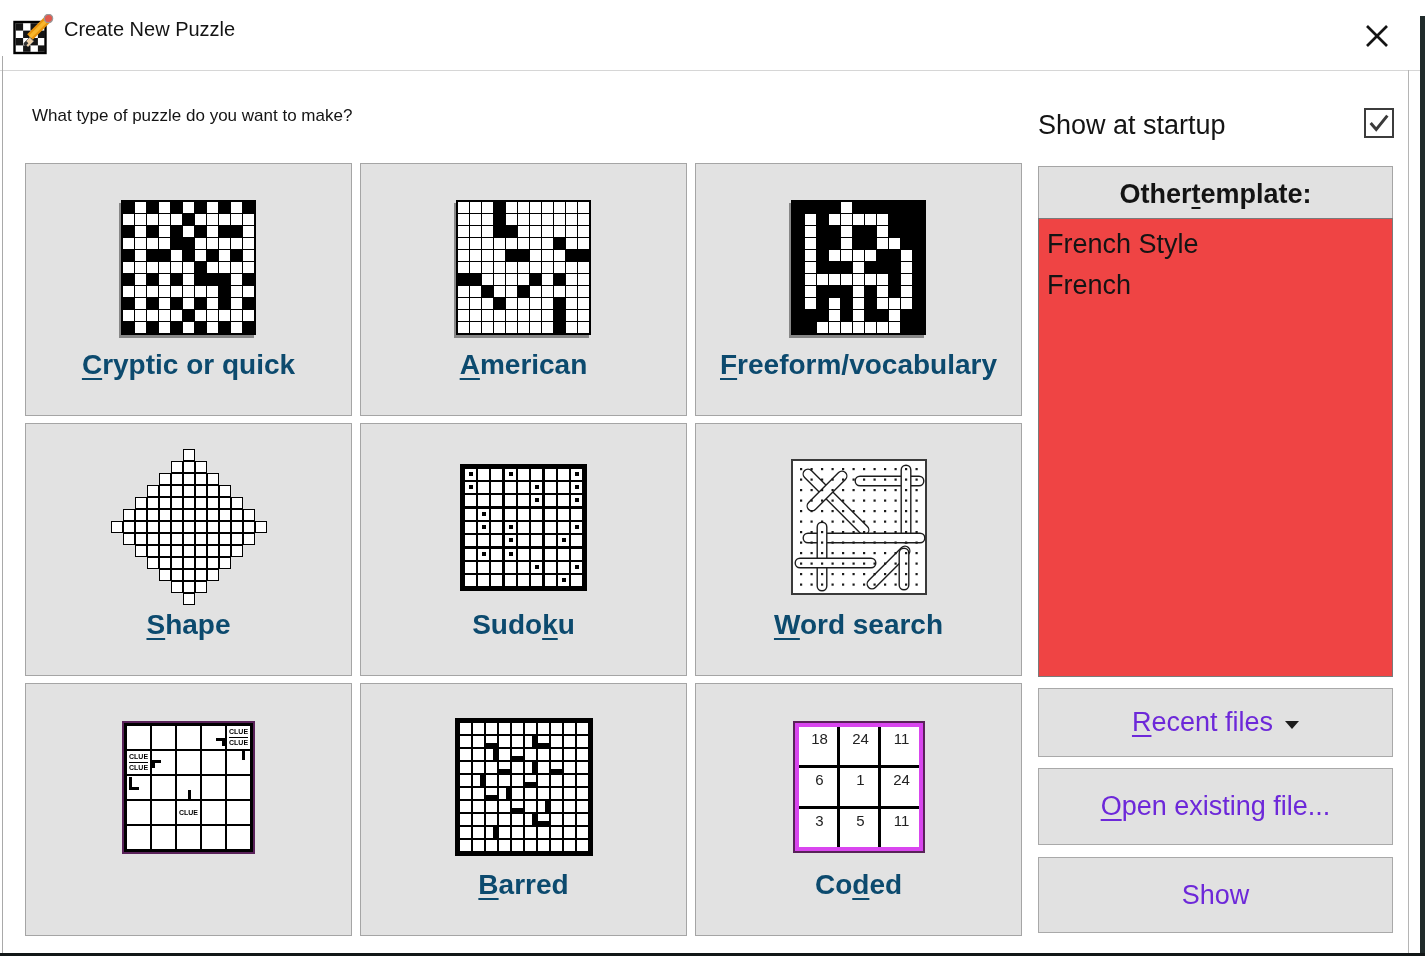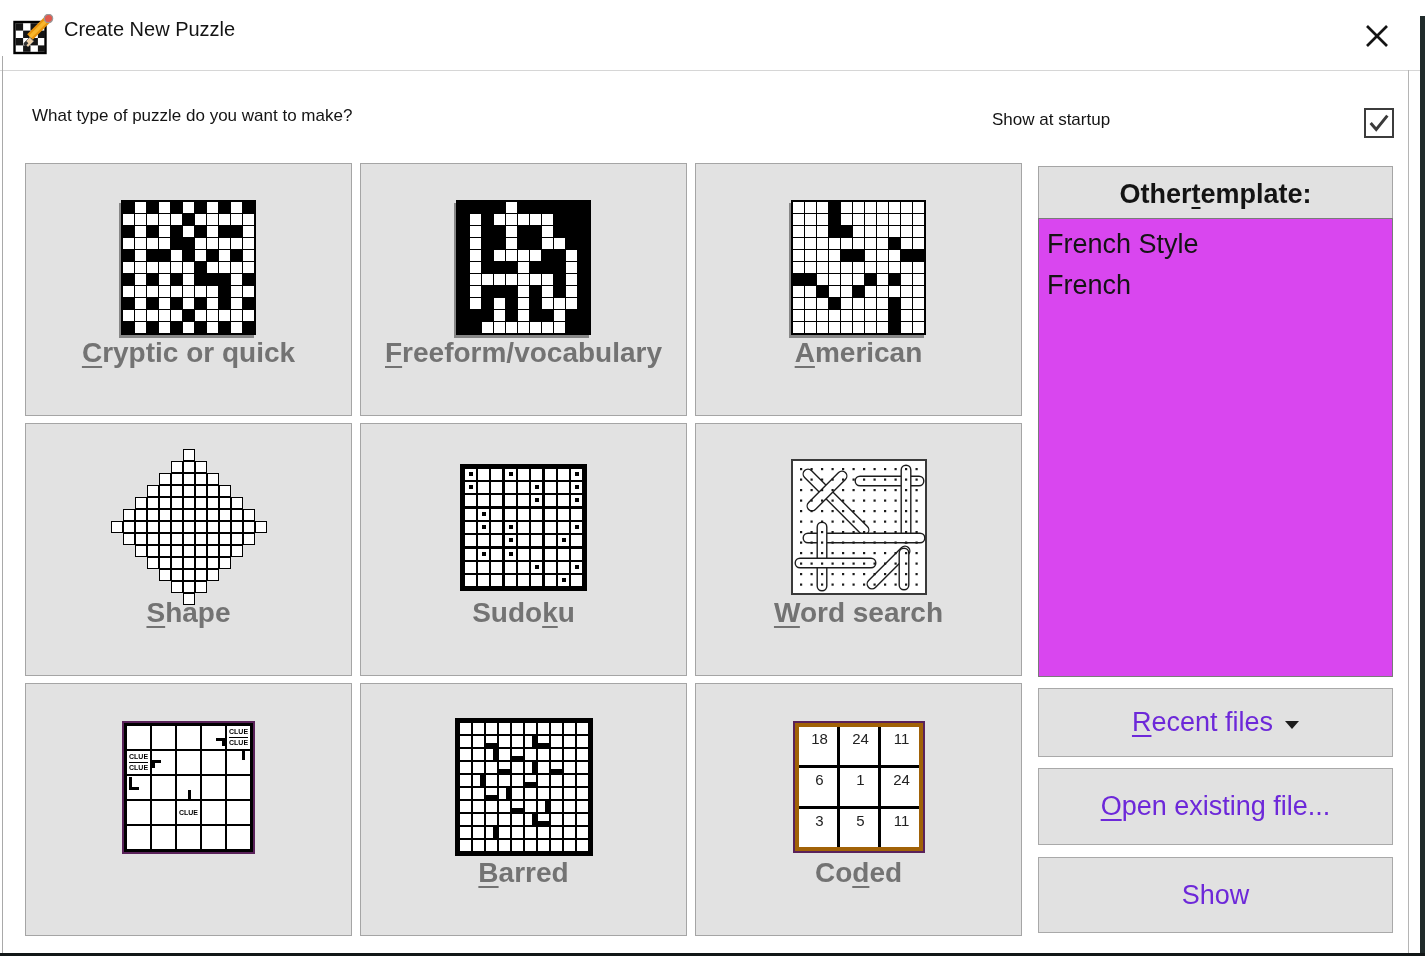--- a/index.html
+++ b/index.html
@@ -14,21 +14,21 @@
 
   
   .heading{position:absolute;left:32px;top:106px;font-size:17px}
 
   
   .tiles{position:absolute;left:25px;top:163px;display:grid;grid-template-columns:repeat(3,327px);
          grid-auto-rows:253px;column-gap:8px;row-gap:7px}
   .tile{background:#e2e2e2;border:1px solid #a5a5a5;box-sizing:border-box;display:flex;flex-direction:column;
         align-items:center;padding-top:33px;cursor:pointer;font-family:inherit}
   .tile-image{height:140px;display:flex;align-items:center;justify-content:center}
-  .tile-label{font-size:28px;font-weight:bold;color:#737373}
+  .tile-label{margin-top:12px;font-size:28px;font-weight:bold;color:#0c4a6e}
   .mn{text-decoration:underline;text-underline-offset:4px}
 
   
   .pgrid{display:grid;gap:1px;background:#000;border:2px solid #000;width:max-content;box-shadow:-2px 3px 0 rgba(60,60,60,.55)}
   .pcell{width:11px;height:11px}
   .pcell.w{background:#fff}.pcell.b{background:#000}
 
   
   .dgrid{display:grid;width:max-content}
   .dcell{width:10px;height:10px;background:#fff;border:1px solid #000;box-sizing:content-box}
@@ -59,31 +59,31 @@
   .mk.arrow-right::after{content:"";position:absolute;right:0;top:3px;width:3px;height:5px;background:#000}
   .mk.arrow-left{left:0;top:9px;width:9px;height:3px}
   .mk.arrow-left::after{content:"";position:absolute;left:0;top:3px;width:3px;height:5px;background:#000}
   .mk.tick-top{top:0;right:5px;width:3px;height:9px}
   .mk.tick-bottom{bottom:0;left:11px;width:3px;height:9px}
   .mk.arrow-l{left:2px;top:1px;width:3px;height:13px}
   .mk.arrow-l::after{content:"";position:absolute;left:0;bottom:0;width:10px;height:3px;background:#000}
 
   
   .coded{border:2px solid #5a225a;width:max-content}
-  .codedi{display:grid;grid-template-columns:repeat(3,38px);gap:3px;background:#000;border:4px solid #a16207}
+  .codedi{display:grid;grid-template-columns:repeat(3,38px);gap:3px;background:#000;border:4px solid #d946ef}
   .ncell{width:38px;height:38px;background:#fff;box-sizing:border-box;padding:3px 0 0 4px;font-size:15px;color:#222}
 
   
-  .startup-label{position:absolute;left:992px;top:110px;font-size:17px}
+  .startup-label{position:absolute;left:1038px;top:110px;font-size:27px}
   .checkbox{position:absolute;left:1364px;top:108px;width:30px;height:30px;border:2px solid #3c3c3c;
             box-sizing:border-box;background:#fff;cursor:pointer;padding:0}
   .tmpl-header{position:absolute;left:1038px;top:166px;width:355px;height:57px;background:#e1e1e1;
                border:1px solid #a5a5a5;box-sizing:border-box;display:flex;align-items:center;justify-content:center;
                font-size:27px;font-weight:bold}
-  .tmpl-list{position:absolute;left:1038px;top:218px;width:355px;height:459px;background:#d946ef;
+  .tmpl-list{position:absolute;left:1038px;top:218px;width:355px;height:459px;background:#ef4444;
              border:1px solid #7a7a7a;box-sizing:border-box;padding:5px 0 0 6px;font-size:27px;cursor:default}
   .tmpl-item{line-height:41px;padding-left:2px}
   .btn{position:absolute;left:1038px;width:355px;background:#e1e1e1;border:1px solid #a9a9a9;box-sizing:border-box;
        font-size:27px;font-family:inherit;color:#6d28d9;cursor:pointer;display:flex;align-items:center;justify-content:center;gap:12px}
   #btn-recent{top:688px;height:69px}
   #btn-open{top:768px;height:77px}
   #btn-close{top:857px;height:76px}
   .drop-arrow{width:0;height:0;border-left:7px solid transparent;border-right:7px solid transparent;border-top:8px solid #1c1c1c;margin-top:5px}
 
   
@@ -250,272 +250,272 @@
           <span class="pcell b"></span>
           <span class="pcell w"></span>
           <span class="pcell b"></span>
         </div>
       </div>
       <div class="tile-label"><span class="mn">C</span>ryptic or quick</div>
     </button>
     <button class="tile">
       <div class="tile-image">
         <div class="pgrid" style="grid-template-columns: repeat(11, 11px);">
-          <span class="pcell b"></span>
-          <span class="pcell b"></span>
-          <span class="pcell b"></span>
-          <span class="pcell b"></span>
-          <span class="pcell w"></span>
-          <span class="pcell b"></span>
-          <span class="pcell b"></span>
-          <span class="pcell b"></span>
-          <span class="pcell b"></span>
-          <span class="pcell b"></span>
-          <span class="pcell b"></span>
-          <span class="pcell b"></span>
-          <span class="pcell w"></span>
-          <span class="pcell b"></span>
-          <span class="pcell w"></span>
-          <span class="pcell w"></span>
-          <span class="pcell w"></span>
-          <span class="pcell w"></span>
-          <span class="pcell w"></span>
-          <span class="pcell b"></span>
-          <span class="pcell b"></span>
-          <span class="pcell b"></span>
-          <span class="pcell b"></span>
-          <span class="pcell w"></span>
-          <span class="pcell b"></span>
-          <span class="pcell b"></span>
-          <span class="pcell w"></span>
-          <span class="pcell b"></span>
-          <span class="pcell b"></span>
-          <span class="pcell w"></span>
-          <span class="pcell b"></span>
-          <span class="pcell b"></span>
-          <span class="pcell b"></span>
-          <span class="pcell b"></span>
-          <span class="pcell w"></span>
-          <span class="pcell b"></span>
-          <span class="pcell b"></span>
-          <span class="pcell w"></span>
-          <span class="pcell b"></span>
-          <span class="pcell b"></span>
-          <span class="pcell w"></span>
-          <span class="pcell w"></span>
-          <span class="pcell b"></span>
-          <span class="pcell b"></span>
-          <span class="pcell b"></span>
-          <span class="pcell w"></span>
-          <span class="pcell b"></span>
-          <span class="pcell w"></span>
-          <span class="pcell w"></span>
-          <span class="pcell w"></span>
-          <span class="pcell w"></span>
-          <span class="pcell b"></span>
-          <span class="pcell b"></span>
-          <span class="pcell w"></span>
-          <span class="pcell b"></span>
-          <span class="pcell b"></span>
-          <span class="pcell w"></span>
-          <span class="pcell b"></span>
-          <span class="pcell b"></span>
-          <span class="pcell b"></span>
-          <span class="pcell w"></span>
-          <span class="pcell b"></span>
-          <span class="pcell b"></span>
-          <span class="pcell b"></span>
-          <span class="pcell w"></span>
-          <span class="pcell b"></span>
-          <span class="pcell b"></span>
-          <span class="pcell w"></span>
-          <span class="pcell w"></span>
-          <span class="pcell w"></span>
-          <span class="pcell w"></span>
-          <span class="pcell w"></span>
-          <span class="pcell w"></span>
-          <span class="pcell w"></span>
-          <span class="pcell b"></span>
-          <span class="pcell w"></span>
-          <span class="pcell b"></span>
-          <span class="pcell b"></span>
-          <span class="pcell w"></span>
-          <span class="pcell b"></span>
-          <span class="pcell b"></span>
-          <span class="pcell b"></span>
-          <span class="pcell w"></span>
-          <span class="pcell b"></span>
-          <span class="pcell w"></span>
-          <span class="pcell b"></span>
-          <span class="pcell w"></span>
-          <span class="pcell b"></span>
-          <span class="pcell b"></span>
-          <span class="pcell w"></span>
-          <span class="pcell b"></span>
-          <span class="pcell w"></span>
-          <span class="pcell b"></span>
-          <span class="pcell w"></span>
-          <span class="pcell b"></span>
-          <span class="pcell w"></span>
-          <span class="pcell w"></span>
-          <span class="pcell w"></span>
-          <span class="pcell b"></span>
-          <span class="pcell b"></span>
-          <span class="pcell b"></span>
-          <span class="pcell b"></span>
-          <span class="pcell w"></span>
-          <span class="pcell b"></span>
-          <span class="pcell w"></span>
-          <span class="pcell b"></span>
-          <span class="pcell b"></span>
-          <span class="pcell w"></span>
-          <span class="pcell b"></span>
-          <span class="pcell b"></span>
-          <span class="pcell b"></span>
-          <span class="pcell b"></span>
-          <span class="pcell w"></span>
-          <span class="pcell w"></span>
-          <span class="pcell w"></span>
-          <span class="pcell w"></span>
-          <span class="pcell w"></span>
-          <span class="pcell w"></span>
-          <span class="pcell w"></span>
-          <span class="pcell b"></span>
-          <span class="pcell b"></span>
+          <span class="pcell w"></span>
+          <span class="pcell w"></span>
+          <span class="pcell w"></span>
+          <span class="pcell b"></span>
+          <span class="pcell w"></span>
+          <span class="pcell w"></span>
+          <span class="pcell w"></span>
+          <span class="pcell w"></span>
+          <span class="pcell w"></span>
+          <span class="pcell w"></span>
+          <span class="pcell w"></span>
+          <span class="pcell w"></span>
+          <span class="pcell w"></span>
+          <span class="pcell w"></span>
+          <span class="pcell b"></span>
+          <span class="pcell w"></span>
+          <span class="pcell w"></span>
+          <span class="pcell w"></span>
+          <span class="pcell w"></span>
+          <span class="pcell w"></span>
+          <span class="pcell w"></span>
+          <span class="pcell w"></span>
+          <span class="pcell w"></span>
+          <span class="pcell w"></span>
+          <span class="pcell w"></span>
+          <span class="pcell b"></span>
+          <span class="pcell b"></span>
+          <span class="pcell w"></span>
+          <span class="pcell w"></span>
+          <span class="pcell w"></span>
+          <span class="pcell w"></span>
+          <span class="pcell w"></span>
+          <span class="pcell w"></span>
+          <span class="pcell w"></span>
+          <span class="pcell w"></span>
+          <span class="pcell w"></span>
+          <span class="pcell w"></span>
+          <span class="pcell w"></span>
+          <span class="pcell w"></span>
+          <span class="pcell w"></span>
+          <span class="pcell w"></span>
+          <span class="pcell b"></span>
+          <span class="pcell w"></span>
+          <span class="pcell w"></span>
+          <span class="pcell w"></span>
+          <span class="pcell w"></span>
+          <span class="pcell w"></span>
+          <span class="pcell w"></span>
+          <span class="pcell b"></span>
+          <span class="pcell b"></span>
+          <span class="pcell w"></span>
+          <span class="pcell w"></span>
+          <span class="pcell w"></span>
+          <span class="pcell b"></span>
+          <span class="pcell b"></span>
+          <span class="pcell w"></span>
+          <span class="pcell w"></span>
+          <span class="pcell w"></span>
+          <span class="pcell w"></span>
+          <span class="pcell w"></span>
+          <span class="pcell w"></span>
+          <span class="pcell w"></span>
+          <span class="pcell w"></span>
+          <span class="pcell w"></span>
+          <span class="pcell w"></span>
+          <span class="pcell w"></span>
+          <span class="pcell b"></span>
+          <span class="pcell b"></span>
+          <span class="pcell w"></span>
+          <span class="pcell w"></span>
+          <span class="pcell w"></span>
+          <span class="pcell w"></span>
+          <span class="pcell b"></span>
+          <span class="pcell w"></span>
+          <span class="pcell b"></span>
+          <span class="pcell w"></span>
+          <span class="pcell w"></span>
+          <span class="pcell w"></span>
+          <span class="pcell w"></span>
+          <span class="pcell b"></span>
+          <span class="pcell w"></span>
+          <span class="pcell w"></span>
+          <span class="pcell b"></span>
+          <span class="pcell w"></span>
+          <span class="pcell w"></span>
+          <span class="pcell w"></span>
+          <span class="pcell w"></span>
+          <span class="pcell w"></span>
+          <span class="pcell w"></span>
+          <span class="pcell w"></span>
+          <span class="pcell w"></span>
+          <span class="pcell b"></span>
+          <span class="pcell w"></span>
+          <span class="pcell w"></span>
+          <span class="pcell w"></span>
+          <span class="pcell w"></span>
+          <span class="pcell b"></span>
+          <span class="pcell w"></span>
+          <span class="pcell w"></span>
+          <span class="pcell w"></span>
+          <span class="pcell w"></span>
+          <span class="pcell w"></span>
+          <span class="pcell w"></span>
+          <span class="pcell w"></span>
+          <span class="pcell w"></span>
+          <span class="pcell w"></span>
+          <span class="pcell w"></span>
+          <span class="pcell b"></span>
+          <span class="pcell w"></span>
+          <span class="pcell w"></span>
+          <span class="pcell w"></span>
+          <span class="pcell w"></span>
+          <span class="pcell w"></span>
+          <span class="pcell w"></span>
+          <span class="pcell w"></span>
+          <span class="pcell w"></span>
+          <span class="pcell w"></span>
+          <span class="pcell w"></span>
+          <span class="pcell b"></span>
+          <span class="pcell w"></span>
+          <span class="pcell w"></span>
         </div>
       </div>
-      <div class="tile-label"><span class="mn">F</span>reeform/vocabulary</div>
+      <div class="tile-label"><span class="mn">A</span>merican</div>
     </button>
     <button class="tile">
       <div class="tile-image">
         <div class="pgrid" style="grid-template-columns: repeat(11, 11px);">
-          <span class="pcell w"></span>
-          <span class="pcell w"></span>
-          <span class="pcell w"></span>
-          <span class="pcell b"></span>
-          <span class="pcell w"></span>
-          <span class="pcell w"></span>
-          <span class="pcell w"></span>
-          <span class="pcell w"></span>
-          <span class="pcell w"></span>
-          <span class="pcell w"></span>
-          <span class="pcell w"></span>
-          <span class="pcell w"></span>
-          <span class="pcell w"></span>
-          <span class="pcell w"></span>
-          <span class="pcell b"></span>
-          <span class="pcell w"></span>
-          <span class="pcell w"></span>
-          <span class="pcell w"></span>
-          <span class="pcell w"></span>
-          <span class="pcell w"></span>
-          <span class="pcell w"></span>
-          <span class="pcell w"></span>
-          <span class="pcell w"></span>
-          <span class="pcell w"></span>
-          <span class="pcell w"></span>
-          <span class="pcell b"></span>
-          <span class="pcell b"></span>
-          <span class="pcell w"></span>
-          <span class="pcell w"></span>
-          <span class="pcell w"></span>
-          <span class="pcell w"></span>
-          <span class="pcell w"></span>
-          <span class="pcell w"></span>
-          <span class="pcell w"></span>
-          <span class="pcell w"></span>
-          <span class="pcell w"></span>
-          <span class="pcell w"></span>
-          <span class="pcell w"></span>
-          <span class="pcell w"></span>
-          <span class="pcell w"></span>
-          <span class="pcell w"></span>
-          <span class="pcell b"></span>
-          <span class="pcell w"></span>
-          <span class="pcell w"></span>
-          <span class="pcell w"></span>
-          <span class="pcell w"></span>
-          <span class="pcell w"></span>
-          <span class="pcell w"></span>
-          <span class="pcell b"></span>
-          <span class="pcell b"></span>
-          <span class="pcell w"></span>
-          <span class="pcell w"></span>
-          <span class="pcell w"></span>
-          <span class="pcell b"></span>
-          <span class="pcell b"></span>
-          <span class="pcell w"></span>
-          <span class="pcell w"></span>
-          <span class="pcell w"></span>
-          <span class="pcell w"></span>
-          <span class="pcell w"></span>
-          <span class="pcell w"></span>
-          <span class="pcell w"></span>
-          <span class="pcell w"></span>
-          <span class="pcell w"></span>
-          <span class="pcell w"></span>
-          <span class="pcell w"></span>
-          <span class="pcell b"></span>
-          <span class="pcell b"></span>
-          <span class="pcell w"></span>
-          <span class="pcell w"></span>
-          <span class="pcell w"></span>
-          <span class="pcell w"></span>
-          <span class="pcell b"></span>
-          <span class="pcell w"></span>
-          <span class="pcell b"></span>
-          <span class="pcell w"></span>
-          <span class="pcell w"></span>
-          <span class="pcell w"></span>
-          <span class="pcell w"></span>
-          <span class="pcell b"></span>
-          <span class="pcell w"></span>
-          <span class="pcell w"></span>
-          <span class="pcell b"></span>
-          <span class="pcell w"></span>
-          <span class="pcell w"></span>
-          <span class="pcell w"></span>
-          <span class="pcell w"></span>
-          <span class="pcell w"></span>
-          <span class="pcell w"></span>
-          <span class="pcell w"></span>
-          <span class="pcell w"></span>
-          <span class="pcell b"></span>
-          <span class="pcell w"></span>
-          <span class="pcell w"></span>
-          <span class="pcell w"></span>
-          <span class="pcell w"></span>
-          <span class="pcell b"></span>
-          <span class="pcell w"></span>
-          <span class="pcell w"></span>
-          <span class="pcell w"></span>
-          <span class="pcell w"></span>
-          <span class="pcell w"></span>
-          <span class="pcell w"></span>
-          <span class="pcell w"></span>
-          <span class="pcell w"></span>
-          <span class="pcell w"></span>
-          <span class="pcell w"></span>
-          <span class="pcell b"></span>
-          <span class="pcell w"></span>
-          <span class="pcell w"></span>
-          <span class="pcell w"></span>
-          <span class="pcell w"></span>
-          <span class="pcell w"></span>
-          <span class="pcell w"></span>
-          <span class="pcell w"></span>
-          <span class="pcell w"></span>
-          <span class="pcell w"></span>
-          <span class="pcell w"></span>
-          <span class="pcell b"></span>
-          <span class="pcell w"></span>
-          <span class="pcell w"></span>
+          <span class="pcell b"></span>
+          <span class="pcell b"></span>
+          <span class="pcell b"></span>
+          <span class="pcell b"></span>
+          <span class="pcell w"></span>
+          <span class="pcell b"></span>
+          <span class="pcell b"></span>
+          <span class="pcell b"></span>
+          <span class="pcell b"></span>
+          <span class="pcell b"></span>
+          <span class="pcell b"></span>
+          <span class="pcell b"></span>
+          <span class="pcell w"></span>
+          <span class="pcell b"></span>
+          <span class="pcell w"></span>
+          <span class="pcell w"></span>
+          <span class="pcell w"></span>
+          <span class="pcell w"></span>
+          <span class="pcell w"></span>
+          <span class="pcell b"></span>
+          <span class="pcell b"></span>
+          <span class="pcell b"></span>
+          <span class="pcell b"></span>
+          <span class="pcell w"></span>
+          <span class="pcell b"></span>
+          <span class="pcell b"></span>
+          <span class="pcell w"></span>
+          <span class="pcell b"></span>
+          <span class="pcell b"></span>
+          <span class="pcell w"></span>
+          <span class="pcell b"></span>
+          <span class="pcell b"></span>
+          <span class="pcell b"></span>
+          <span class="pcell b"></span>
+          <span class="pcell w"></span>
+          <span class="pcell b"></span>
+          <span class="pcell b"></span>
+          <span class="pcell w"></span>
+          <span class="pcell b"></span>
+          <span class="pcell b"></span>
+          <span class="pcell w"></span>
+          <span class="pcell w"></span>
+          <span class="pcell b"></span>
+          <span class="pcell b"></span>
+          <span class="pcell b"></span>
+          <span class="pcell w"></span>
+          <span class="pcell b"></span>
+          <span class="pcell w"></span>
+          <span class="pcell w"></span>
+          <span class="pcell w"></span>
+          <span class="pcell w"></span>
+          <span class="pcell b"></span>
+          <span class="pcell b"></span>
+          <span class="pcell w"></span>
+          <span class="pcell b"></span>
+          <span class="pcell b"></span>
+          <span class="pcell w"></span>
+          <span class="pcell b"></span>
+          <span class="pcell b"></span>
+          <span class="pcell b"></span>
+          <span class="pcell w"></span>
+          <span class="pcell b"></span>
+          <span class="pcell b"></span>
+          <span class="pcell b"></span>
+          <span class="pcell w"></span>
+          <span class="pcell b"></span>
+          <span class="pcell b"></span>
+          <span class="pcell w"></span>
+          <span class="pcell w"></span>
+          <span class="pcell w"></span>
+          <span class="pcell w"></span>
+          <span class="pcell w"></span>
+          <span class="pcell w"></span>
+          <span class="pcell w"></span>
+          <span class="pcell b"></span>
+          <span class="pcell w"></span>
+          <span class="pcell b"></span>
+          <span class="pcell b"></span>
+          <span class="pcell w"></span>
+          <span class="pcell b"></span>
+          <span class="pcell b"></span>
+          <span class="pcell b"></span>
+          <span class="pcell w"></span>
+          <span class="pcell b"></span>
+          <span class="pcell w"></span>
+          <span class="pcell b"></span>
+          <span class="pcell w"></span>
+          <span class="pcell b"></span>
+          <span class="pcell b"></span>
+          <span class="pcell w"></span>
+          <span class="pcell b"></span>
+          <span class="pcell w"></span>
+          <span class="pcell b"></span>
+          <span class="pcell w"></span>
+          <span class="pcell b"></span>
+          <span class="pcell w"></span>
+          <span class="pcell w"></span>
+          <span class="pcell w"></span>
+          <span class="pcell b"></span>
+          <span class="pcell b"></span>
+          <span class="pcell b"></span>
+          <span class="pcell b"></span>
+          <span class="pcell w"></span>
+          <span class="pcell b"></span>
+          <span class="pcell w"></span>
+          <span class="pcell b"></span>
+          <span class="pcell b"></span>
+          <span class="pcell w"></span>
+          <span class="pcell b"></span>
+          <span class="pcell b"></span>
+          <span class="pcell b"></span>
+          <span class="pcell b"></span>
+          <span class="pcell w"></span>
+          <span class="pcell w"></span>
+          <span class="pcell w"></span>
+          <span class="pcell w"></span>
+          <span class="pcell w"></span>
+          <span class="pcell w"></span>
+          <span class="pcell w"></span>
+          <span class="pcell b"></span>
+          <span class="pcell b"></span>
         </div>
       </div>
-      <div class="tile-label"><span class="mn">A</span>merican</div>
+      <div class="tile-label"><span class="mn">F</span>reeform/vocabulary</div>
     </button>
     <button class="tile">
       <div class="tile-image">
         <div class="dgrid" style="grid-template-columns: repeat(13, 12px);">
           <span class="dempty"></span>
           <span class="dempty"></span>
           <span class="dempty"></span>
           <span class="dempty"></span>
           <span class="dempty"></span>
           <span class="dempty"></span>

